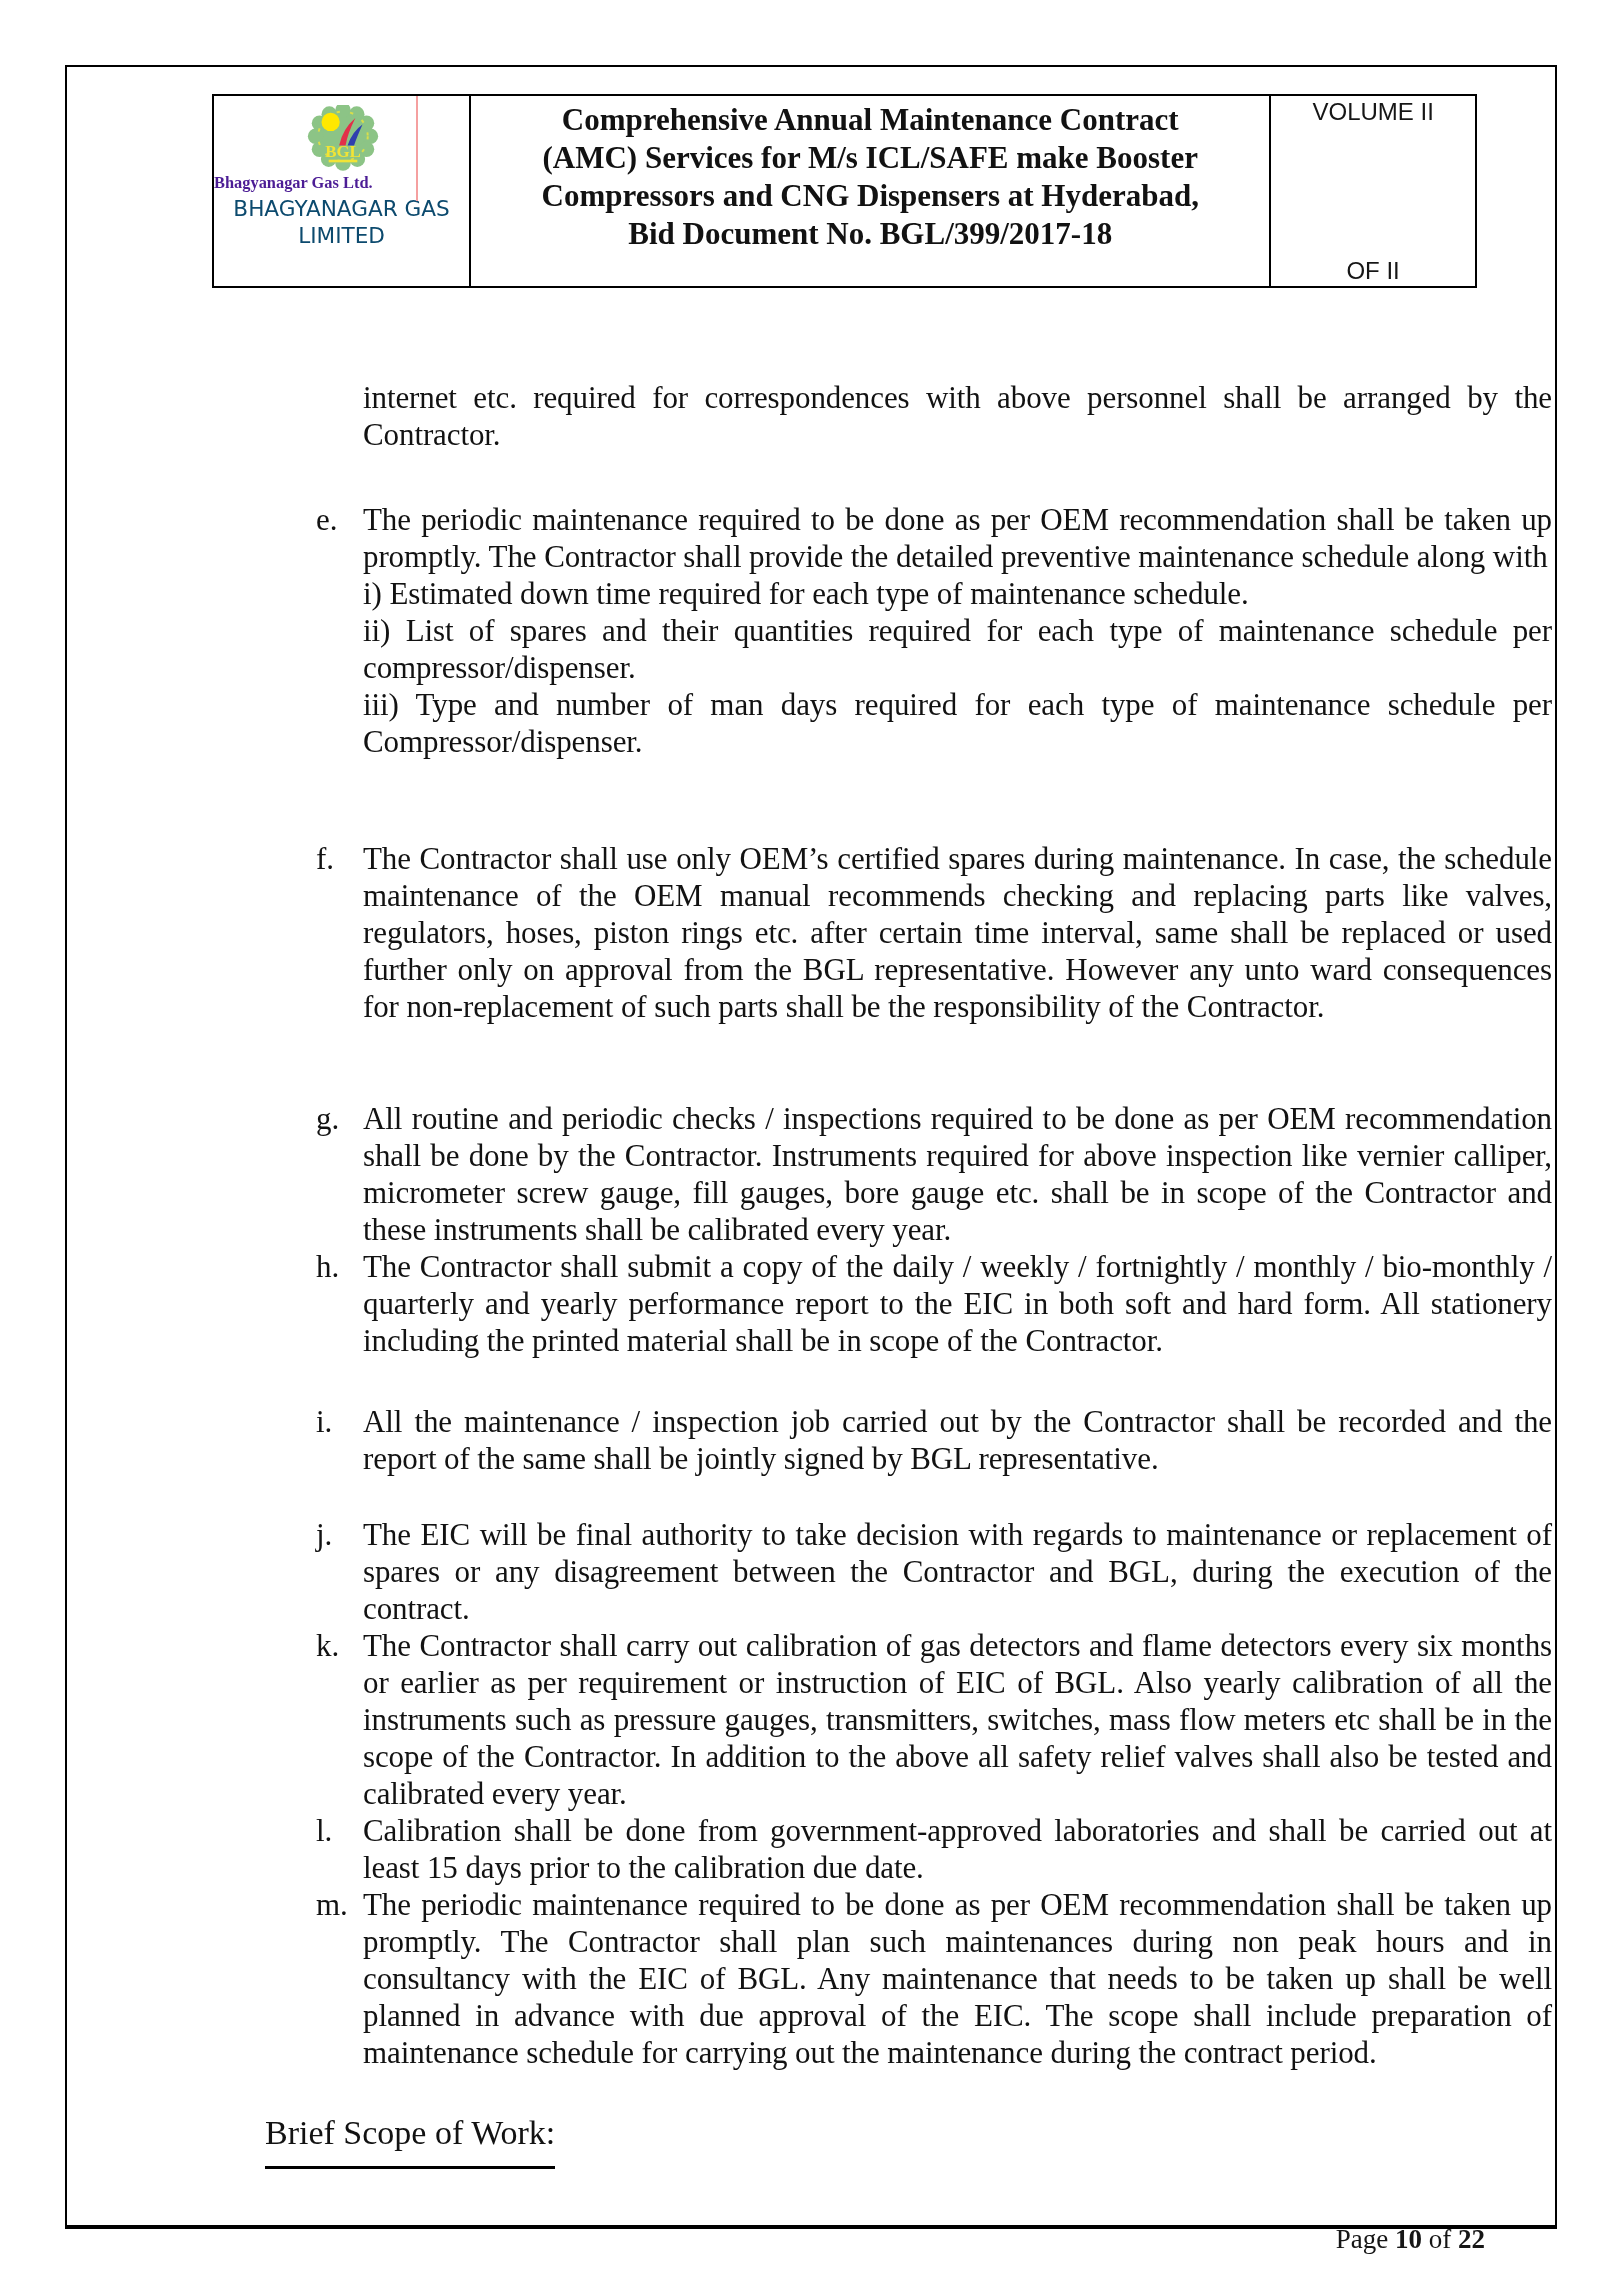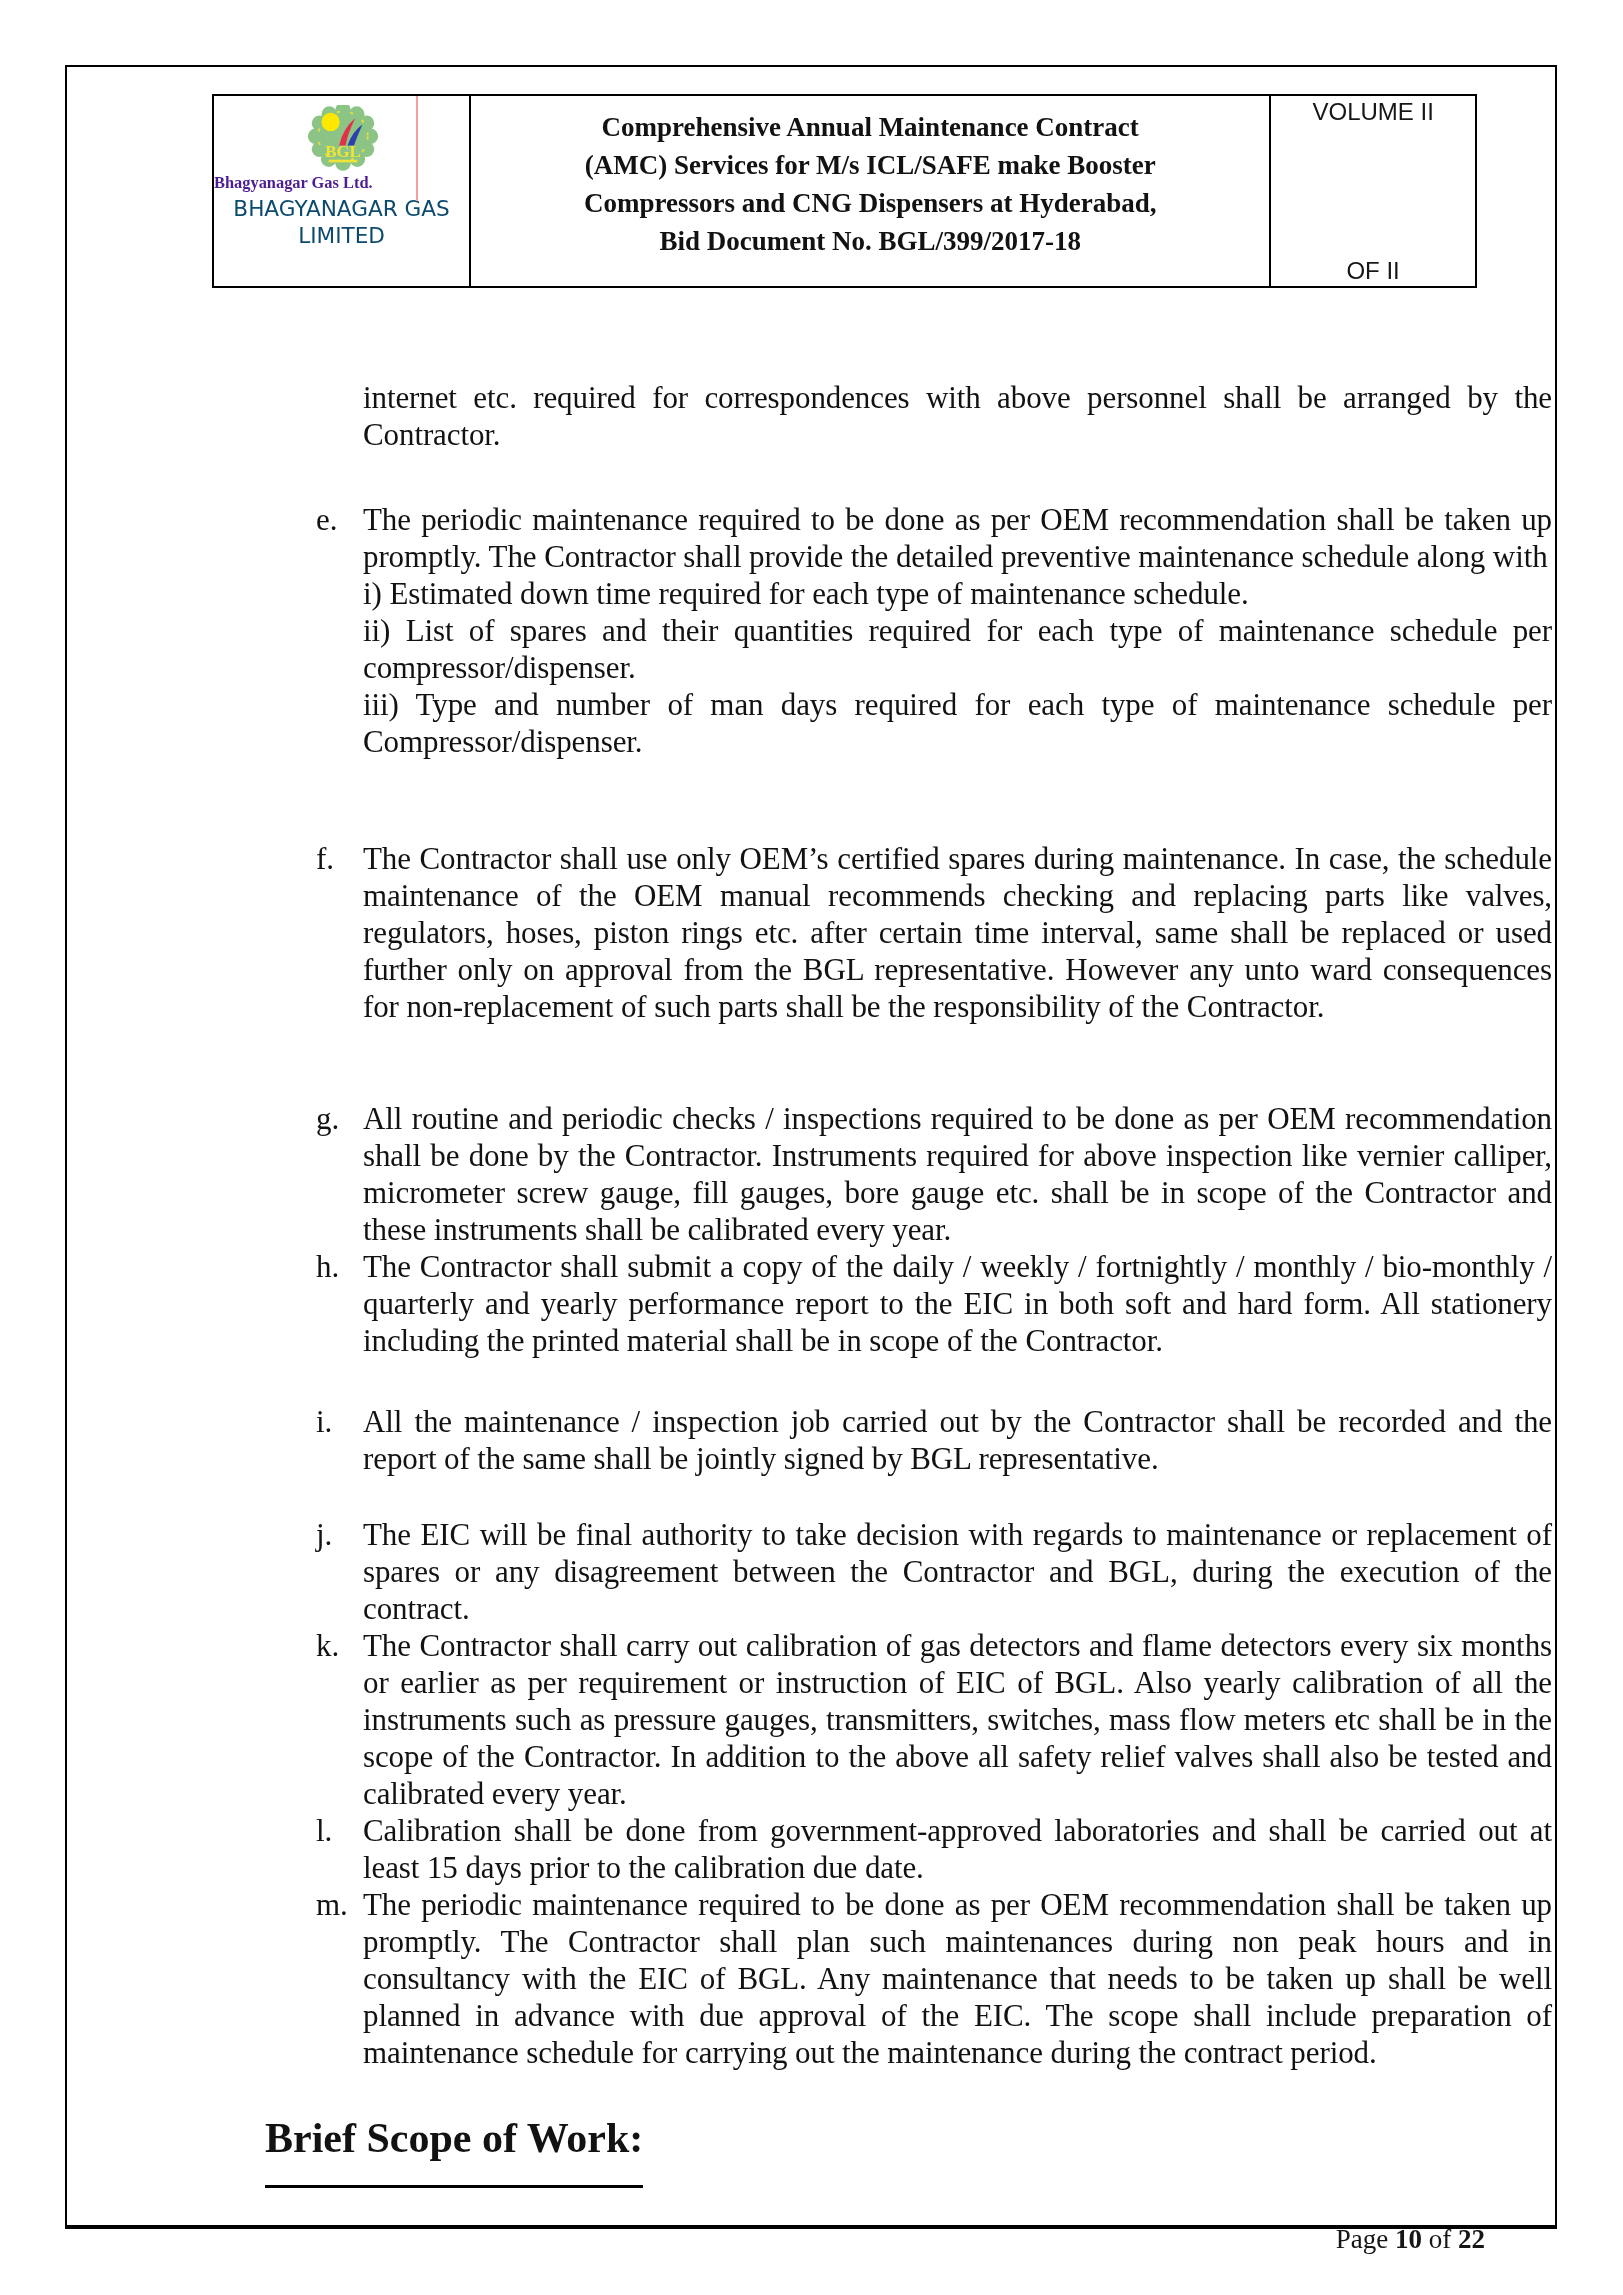--- a/index.html
+++ b/index.html
@@ -6,40 +6,40 @@
   .sheet{position:relative;width:1623px;height:2295px;background:#ffffff;overflow:hidden;
          font-family:"Liberation Serif","DejaVu Serif",serif;color:#121212;}
   .pagebox{position:absolute;left:65px;top:65px;width:1492px;height:2164px;
            border:2.6px solid #000;border-bottom-width:4.6px;box-sizing:border-box;}
   
   .htable{position:absolute;left:145px;top:27px;width:1265px;height:194px;
           border:2.6px solid #000;box-sizing:border-box;display:flex;}
   .cell{box-sizing:border-box;height:100%;position:relative;}
   .logo-cell{width:258px;}
   .title-cell{width:811px;border-left:2.6px solid #000;border-right:2.6px solid #000;
-              text-align:center;font-weight:bold;font-size:27px;line-height:38px;padding-top:12px;}
+              text-align:center;font-weight:bold;font-size:31px;line-height:38px;padding-top:5px;}
   .volume-cell{width:206px;display:flex;flex-direction:column;justify-content:space-between;align-items:center;
                font-family:"Liberation Sans","DejaVu Sans",sans-serif;font-size:24px;line-height:31px;color:#161616;}
   .logo-art{position:absolute;left:88px;top:9.2px;}
   .logo-caption{position:absolute;left:0;top:77px;width:100%;text-align:left;
                 font-weight:bold;font-size:16.4px;color:#4c1d95;letter-spacing:0px;}
   .company{position:absolute;left:0;top:99px;width:100%;text-align:center;
            font-family:"DejaVu Sans","Liberation Sans",sans-serif;font-size:21.6px;line-height:27px;color:#0c4a6e;}
   .pink-line{position:absolute;left:202px;top:0px;width:2px;height:105px;background:#f5a0a0;}
   
   .para,.group{position:absolute;font-size:31px;line-height:37px;text-align:justify;letter-spacing:-0.1px;}
   .intro{left:296px;top:290px;width:1189px;margin-top:22px;}
   .item{position:relative;width:1236px;box-sizing:border-box;padding-left:47px;text-align:justify;}
   .abs-item{position:absolute;left:249px;width:1236px;box-sizing:border-box;padding-left:47px;
             font-size:31px;line-height:37px;text-align:justify;letter-spacing:-0.1px;}
   .group{left:249px;width:1236px;}
   .ilabel{position:absolute;left:0;top:0;}
   .subline{display:block;}
-  .heading{position:absolute;left:198px;top:2047px;font-size:42px;font-weight:bold;
-           border-bottom:3.9px solid #000;padding-bottom:23px;letter-spacing:0px;}
+  .heading{position:absolute;left:198px;top:2047px;font-size:34px;font-weight:normal;
+           border-bottom:3.9px solid #000;padding-bottom:14px;letter-spacing:0px;}
   .footer{position:absolute;right:138px;top:2224px;font-size:27px;color:#161616;}
   .footer b{font-weight:bold;}
 </style>
 </head>
 <body>
 
 <div class="sheet">
   <div class="pagebox">
 
     <div class="htable">

